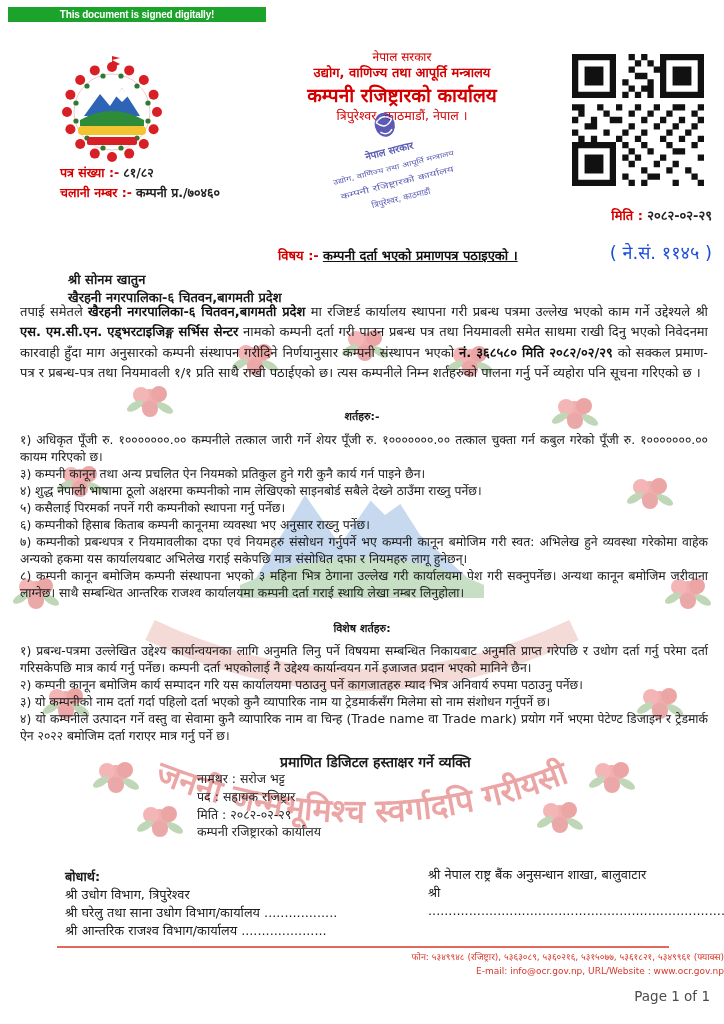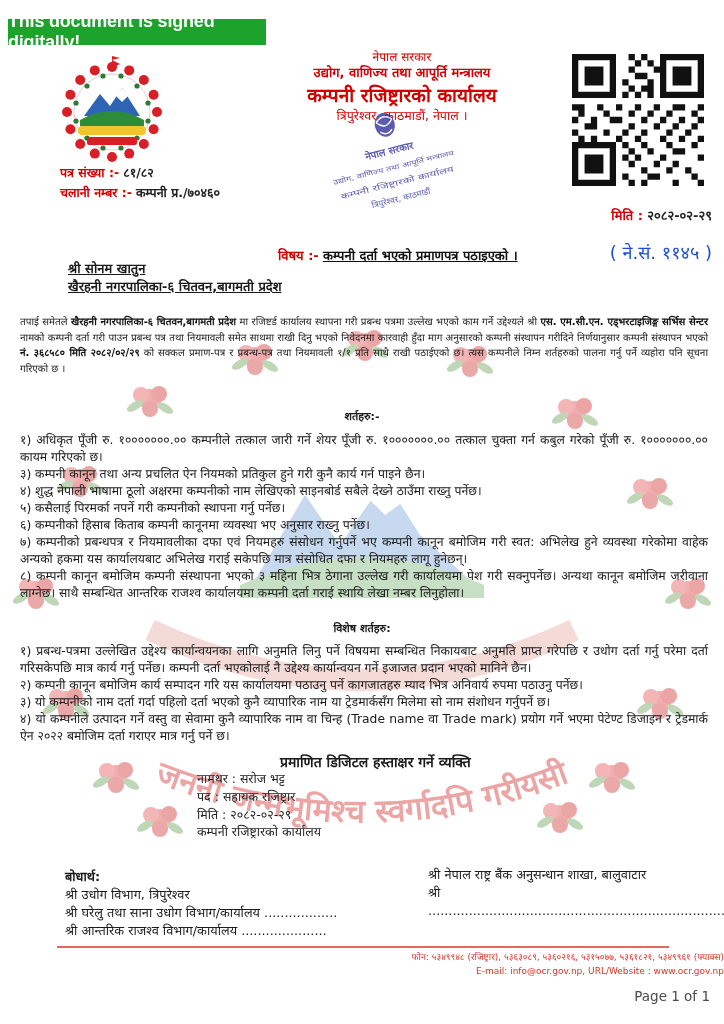--- a/index.html
+++ b/index.html
@@ -6,23 +6,23 @@
   html,body { background:#ffffff; }
   .page {
     position:relative; width:724px; height:1024px; background:#fff;
     overflow:hidden; font-family:"DejaVu Sans", sans-serif; color:#1b1b1b;
   }
   
   .watermark { position:absolute; left:0; top:330px; width:724px; height:560px; z-index:0; pointer-events:none; }
   .content { position:absolute; inset:0; z-index:1; }
   
   .banner {
-    position:absolute; left:8px; top:19px; width:258px; height:26px;
+    position:absolute; left:8px; top:7px; width:258px; height:15px;
     background:#1ba32b; color:#fff; display:flex; align-items:center; justify-content:center;
-    font-family:"Liberation Sans", sans-serif; font-size:18px; font-weight:bold; letter-spacing:-0.2px;
+    font-family:"Liberation Sans", sans-serif; font-size:10px; font-weight:bold; letter-spacing:-0.2px;
   }
   .emblem { position:absolute; left:60px; top:54px; width:104px; height:110px; }
   .qr { position:absolute; left:572px; top:54px; width:132px; height:132px; }
   .stamp { position:absolute; left:323px; top:96px; width:140px; height:140px; }
 
   .header-block { position:absolute; left:262px; top:50px; width:280px; text-align:center; color:#d40000; line-height:1.28; }
   .h-gov   { font-size:12px; }
   .h-min   { font-size:13px; font-weight:bold; }
   .h-off   { font-size:19px; font-weight:bold; margin:1px 0; }
   .h-branch{ font-size:12px; font-weight:bold; }
@@ -30,23 +30,23 @@
 
   .meta-left { position:absolute; left:60px; top:163px; font-size:12.5px; line-height:1.62; }
   .lbl { color:#d40000; font-weight:bold; }
   .val { color:#222222; font-weight:bold; }
   .meta-right { position:absolute; right:12px; top:206px; text-align:right; font-size:13px; }
   .ns-date { margin-top:16px; color:#1d4ed8; font-weight:normal; font-size:18px; }
 
   .subject { position:absolute; left:278px; top:246px; font-size:13px; }
   .subject .txt { color:#111; font-weight:bold; text-decoration:underline; }
 
-  .recipient { position:absolute; left:68px; top:260px; font-size:13px; font-weight:bold; line-height:1.35;text-decoration:underline; }
-
-  .intro { position:absolute; left:20px; top:314px; width:688px; font-size:10px; line-height:1.56; text-align:justify; }
+  .recipient { position:absolute; left:68px; top:271px; font-size:13px; font-weight:bold; line-height:1.35; }
+
+  .intro { position:absolute; left:20px; top:302px; width:688px; font-size:13px; line-height:1.56; text-align:justify; }
   .intro b { color:#111; }
 
   .sec-title { position:absolute; left:0; width:724px; text-align:center; font-weight:bold; font-size:11px; }
   .sec-conditions { top:408px; }
   .sec-special { top:620px; }
 
   .cond-list { position:absolute; left:20px; width:688px; font-size:12.3px; line-height:1.38; text-align:justify; }
   .list-conditions { top:432px; }
   .list-special { top:643px; }
 

